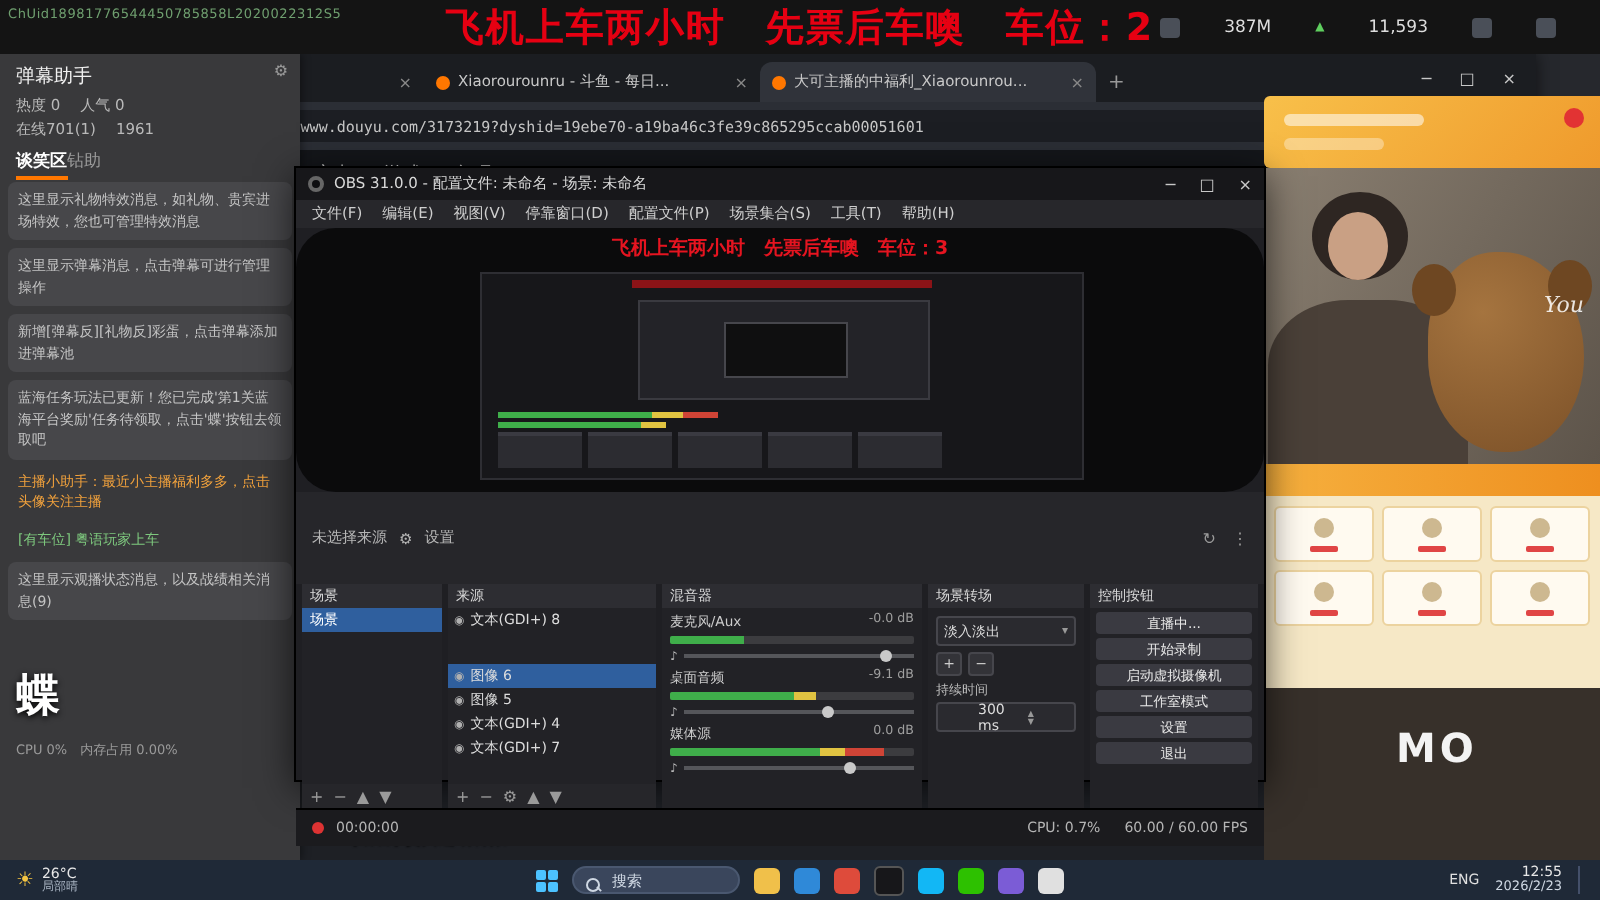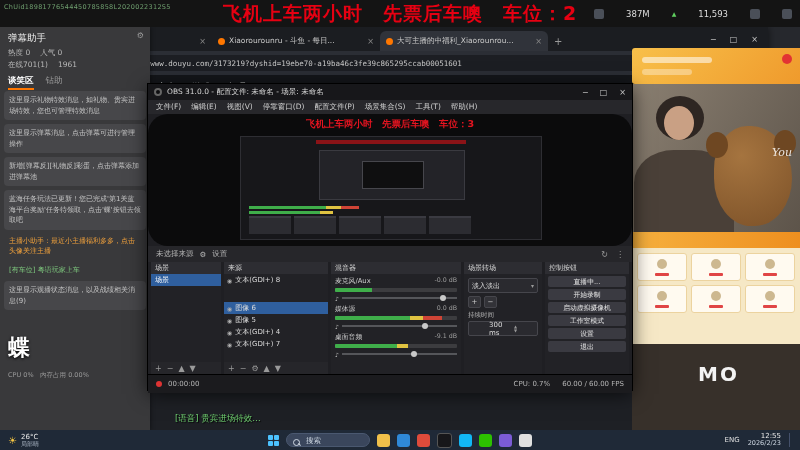--- a/index.html
+++ b/index.html
@@ -2,21 +2,21 @@
 <html><head>
 <meta charset="utf-8">
 <style>
   html,body{margin:0;padding:0;background:#000;}
   .screen{position:relative;width:800px;height:450px;overflow:hidden;background:#26282d;font-family:"DejaVu Sans",sans-serif;}
 
   
   .topbar{position:absolute;left:0;top:0;width:800px;height:27px;background:#141414;z-index:8;}
   .sess{position:absolute;left:4px;top:3px;font-size:6.5px;color:#6f9f6f;letter-spacing:.3px;}
   .overlay-title{position:absolute;left:50%;top:1px;transform:translateX(-50%);font-size:19px;font-weight:bold;color:#e60012;white-space:nowrap;letter-spacing:1px;}
-  .topstats{position:absolute;right:8px;top:0;height:27px;display:flex;align-items:center;gap:22px;font-size:8.5px;color:#ddd;}
+  .topstats{position:absolute;right:22px;top:0;height:27px;display:flex;align-items:center;gap:22px;font-size:8.5px;color:#ddd;}
   .mini-ic{width:10px;height:10px;border-radius:2px;background:#4a4f58;display:inline-block;}
   .up{color:#5fcf5f;font-size:6px;}
 
   
   .browser{position:absolute;left:38px;top:27px;width:730px;height:403px;background:#212329;z-index:1;box-shadow:0 0 8px rgba(0,0,0,.6);}
   .tabstrip{display:flex;align-items:flex-end;height:24px;background:#1b1d21;padding-left:6px;}
   .tab{display:flex;align-items:center;gap:4px;width:168px;height:20px;padding:0 6px;border-radius:6px 6px 0 0;color:#c8c8c8;box-sizing:border-box;}
   .tab.active{background:#30333a;}
   .fav{width:7px;height:7px;border-radius:50%;flex:none;}
   .tab-label{font-size:7.5px;white-space:nowrap;overflow:hidden;text-overflow:ellipsis;flex:1;}
@@ -34,21 +34,21 @@
   .bnav-right{margin-left:auto;display:flex;gap:8px;align-items:center;}
   .nav-dot{width:10px;height:10px;border-radius:50%;background:#3a3d45;}
   .bcontent{height:331px;background:#1e2025;}
 
   
   .danmu{position:absolute;left:0;top:27px;width:150px;height:403px;background:#39393b;z-index:3;box-shadow:1px 0 4px rgba(0,0,0,.4);}
   .dp-title{position:absolute;left:8px;top:5px;font-size:9.5px;color:#f0f0f0;}
   .dp-gear{position:absolute;right:6px;top:4px;font-size:8px;color:#999;}
   .dp-stats1{position:absolute;left:8px;top:21px;font-size:7.5px;color:#b9b9b9;display:flex;gap:10px;}
   .dp-stats2{position:absolute;left:8px;top:33px;font-size:7.5px;color:#b9b9b9;display:flex;gap:10px;}
-  .dp-tabs{position:absolute;left:8px;top:48px;display:flex;gap:12px;font-size:8.5px;color:#9a9a9a;}
+  .dp-tabs{position:absolute;left:8px;top:48px;display:flex;font-size:8.5px;color:#9a9a9a;}
   .dp-tabs .sel{color:#fff;font-weight:bold;border-bottom:2px solid #ff7700;padding-bottom:1px;}
   .dp-msgs{position:absolute;left:4px;top:64px;width:142px;display:flex;flex-direction:column;gap:4px;box-sizing:border-box;}
   .msg{background:#47474a;border-radius:4px;padding:4px 5px;font-size:7px;line-height:1.5;color:#c4c4c4;}
   .msg.plain{background:transparent;padding:2px 5px;}
   .msg.assist{color:#f2a23c;}
   .msg.seat{color:#7ec97e;}
   .dp-badge{position:absolute;left:8px;top:306px;font-size:22px;font-weight:bold;color:#fff;text-shadow:0 1px 3px #000;}
   .dp-footer{position:absolute;left:8px;top:344px;font-size:6.5px;color:#9a9a9a;}
 
   
@@ -83,21 +83,21 @@
   .obs-preview{position:relative;height:132px;background:#0b0b0c;overflow:hidden;border-radius:20px;}
   .pv-title{position:absolute;left:50%;top:4px;transform:translateX(-50%);font-size:9.5px;font-weight:bold;color:#e51420;white-space:nowrap;}
   .pv-shot{position:absolute;left:92px;top:22px;width:300px;height:102px;background:#17171a;border:1px solid #2e2e33;}
   .pv-redline{position:absolute;left:75px;top:3px;width:150px;height:4px;background:#a01318;opacity:.85;}
   .pv-win{position:absolute;left:78px;top:13px;width:144px;height:48px;background:#232328;border:1px solid #3a3a40;}
   .pv-win-in{position:absolute;left:42px;top:10px;width:60px;height:26px;background:#0f0f10;border:1px solid #46464c;}
   .pv-meter1{position:absolute;left:8px;bottom:30px;width:110px;height:3px;background:linear-gradient(90deg,#3fae4a 0 70%,#e0c341 70% 84%,#cf4436 84% 100%);}
   .pv-meter2{position:absolute;left:8px;bottom:25px;width:84px;height:3px;background:linear-gradient(90deg,#3fae4a 0 85%,#e0c341 85% 100%);}
   .pv-docks{position:absolute;left:8px;bottom:5px;display:flex;gap:3px;}
   .pv-dock{width:42px;height:16px;background:#2c2c31;border-top:2px solid #3a3a41;}
-  .obs-srcbar{height:14px;background:#26262a;display:flex;align-items:center;gap:6px;padding:1px 8px;font-size:7.5px;color:#b5b5b5;}
+  .obs-srcbar{height:14px;background:#26262a;display:flex;align-items:center;gap:6px;padding:16px 8px;font-size:7.5px;color:#b5b5b5;}
   .srcbar-right{margin-left:auto;display:flex;gap:8px;font-size:8px;color:#9a9a9a;}
   .obs-docks{height:112px;display:flex;gap:3px;padding:0 3px;box-sizing:border-box;}
   .dock{background:#222226;flex:none;display:flex;flex-direction:column;overflow:hidden;}
   .dock-h{height:12px;background:#2d2d32;display:flex;align-items:center;padding:0 4px;font-size:7px;color:#d8d8d8;flex:none;}
   .dock-b{flex:1;position:relative;overflow:hidden;}
   .dock-t{height:12px;display:flex;align-items:center;gap:5px;padding:0 4px;color:#9a9a9a;font-size:8px;background:#26262a;flex:none;}
   .sc-item{height:12px;display:flex;align-items:center;padding:0 4px;font-size:7px;color:#fff;background:#2f5f9e;}
   .src-row{height:12px;display:flex;align-items:center;gap:3px;padding:0 3px;font-size:7px;color:#ddd;}
   .src-row.sel{background:#2f5f9e;margin-top:16px;}
   .eye{font-size:6px;color:#b0b0b0;}
@@ -385,45 +385,45 @@
               </div>
             <div class="mx-slider">
               <span class="spk">♪</span>
               <span class="trk">
                   <span class="knob" style="left:85%"></span>
                 </span>
             </div>
           </div>
           <div class="mx-ch">
             <div class="mx-name">
+              <span>桌面音频</span>
+              <span class="mx-db">-9.1 dB</span>
+            </div>
+            <div class="meter">
+                <i style="width:60%;background:linear-gradient(90deg,#3fae4a 0 85%,#e0c341 85% 100%)"></i>
+              </div>
+            <div class="mx-slider">
+              <span class="spk">♪</span>
+              <span class="trk">
+                  <span class="knob" style="left:60%"></span>
+                </span>
+            </div>
+          </div>
+          <div class="mx-ch">
+            <div class="mx-name">
               <span>媒体源</span>
               <span class="mx-db">0.0 dB</span>
             </div>
             <div class="meter">
                 <i style="width:88%;background:linear-gradient(90deg,#3fae4a 0 70%,#e0c341 70% 82%,#cf4436 82% 100%)"></i>
               </div>
             <div class="mx-slider">
               <span class="spk">♪</span>
               <span class="trk">
                   <span class="knob" style="left:70%"></span>
-                </span>
-            </div>
-          </div>
-          <div class="mx-ch">
-            <div class="mx-name">
-              <span>桌面音频</span>
-              <span class="mx-db">-9.1 dB</span>
-            </div>
-            <div class="meter">
-                <i style="width:60%;background:linear-gradient(90deg,#3fae4a 0 85%,#e0c341 85% 100%)"></i>
-              </div>
-            <div class="mx-slider">
-              <span class="spk">♪</span>
-              <span class="trk">
-                  <span class="knob" style="left:60%"></span>
                 </span>
             </div>
           </div>
         </div>
       </div>
 
       <div class="dock" style="width:78px">
         <div class="dock-h">场景转场</div>
         <div class="dock-b">
           <div class="tr-select">

